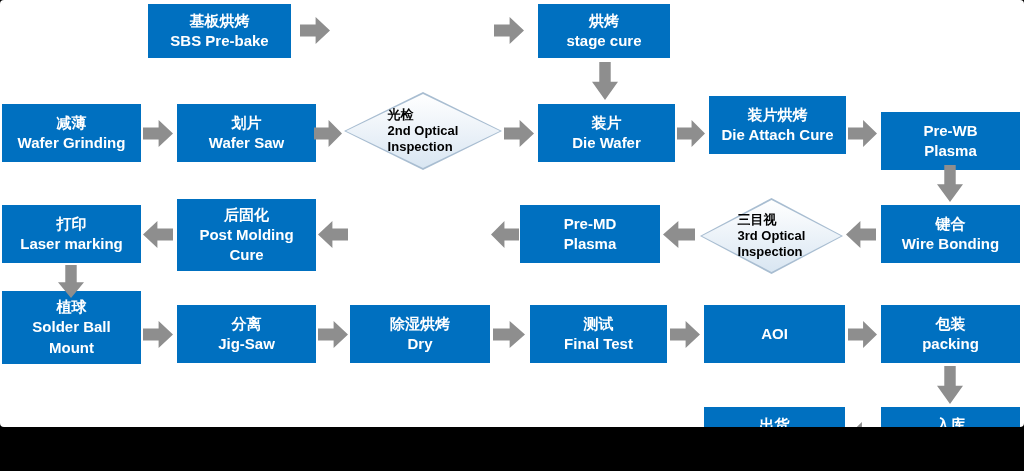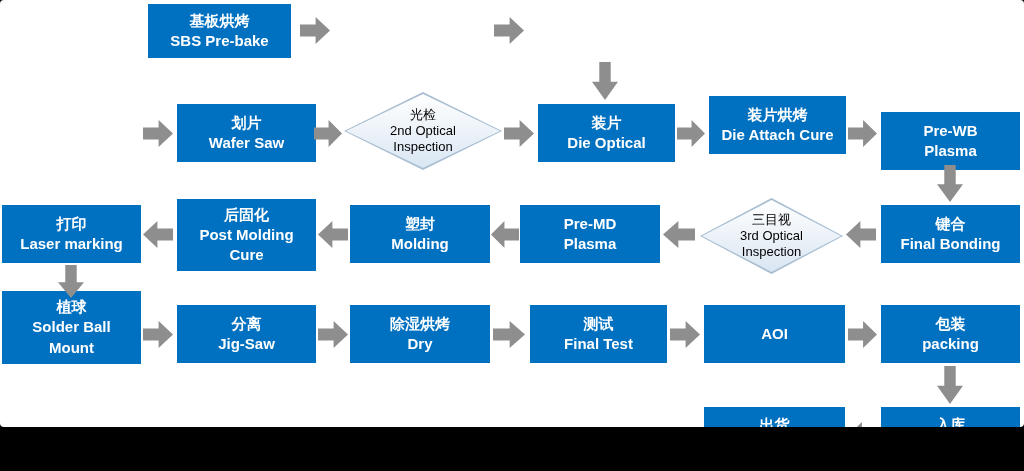--- a/index.html
+++ b/index.html
@@ -32,67 +32,69 @@
     clip-path: polygon(50% 0, 100% 50%, 50% 100%, 0 50%);
   }
   .diamond-fill {
     position: absolute; inset: 2px;
     background: linear-gradient(to bottom, var(--diamond_fill_top, #ffffff), var(--diamond_fill_bottom, #D9E6F2));
     clip-path: polygon(50% 0, 100% 50%, 50% 100%, 0 50%);
   }
   .diamond-text {
     position: absolute; inset: 0;
     display: flex; align-items: center; justify-content: center;
-    text-align: center; font-weight: normal; font-size: 13px;
+    font-weight: bold; font-size: 13px;
     line-height: 1.25; color: var(--text_on_diamond, #000);
     white-space: pre-line;
   }
 </style>
 </head>
 <body>
 
 <div class="canvas">
 
   <div class="node" style="left:148px;top:4px;width:143px;height:54px">基板烘烤
 SBS Pre-bake</div>
+  <div class="node" style="left:538px;top:4px;width:132px;height:54px">烘烤
+stage cure</div>
 
+  <div class="node" style="left:2px;top:104px;width:139px;height:58px">减薄
+Wafer Grinding</div>
   <div class="node" style="left:177px;top:104px;width:139px;height:58px">划片
 Wafer Saw</div>
   <div class="diamond" style="left:344px;top:92px;width:158px;height:78px">
     <div class="diamond-edge"></div>
     <div class="diamond-fill"></div>
     <div class="diamond-text">光检
 2nd Optical
 Inspection</div>
   </div>
   <div class="node" style="left:538px;top:104px;width:137px;height:58px">装片
-Die Optical</div>
+Die Wafer</div>
   <div class="node" style="left:709px;top:96px;width:137px;height:58px">装片烘烤
 Die Attach Cure</div>
   <div class="node" style="left:881px;top:112px;width:139px;height:58px">Pre-WB
 Plasma</div>
 
   <div class="node" style="left:2px;top:205px;width:139px;height:58px">打印
 Laser marking</div>
   <div class="node" style="left:177px;top:199px;width:139px;height:72px">后固化
 Post Molding
 Cure</div>
-  <div class="node" style="left:350px;top:205px;width:140px;height:58px">塑封
-Molding</div>
   <div class="node" style="left:520px;top:205px;width:140px;height:58px">Pre-MD
 Plasma</div>
   <div class="diamond" style="left:700px;top:198px;width:143px;height:76px">
     <div class="diamond-edge"></div>
     <div class="diamond-fill"></div>
     <div class="diamond-text">三目视
 3rd Optical
 Inspection</div>
   </div>
   <div class="node" style="left:881px;top:205px;width:139px;height:58px">键合
-Final Bonding</div>
+Wire Bonding</div>
 
   <div class="node" style="left:2px;top:291px;width:139px;height:73px">植球
 Solder Ball
 Mount</div>
   <div class="node" style="left:350px;top:305px;width:140px;height:58px">除湿烘烤
 Dry</div>
   <div class="node" style="left:177px;top:305px;width:139px;height:58px">分离
 Jig-Saw</div>
   <div class="node" style="left:530px;top:305px;width:137px;height:58px">测试
 Final Test</div>

